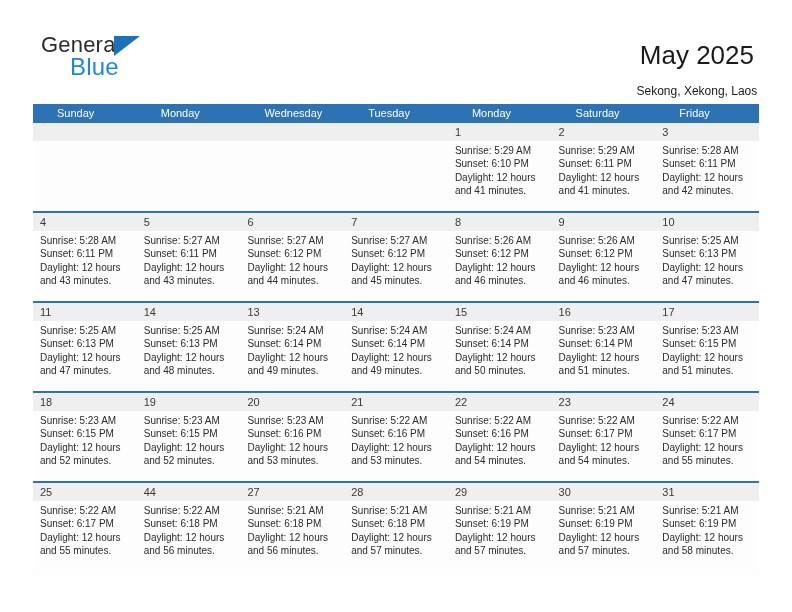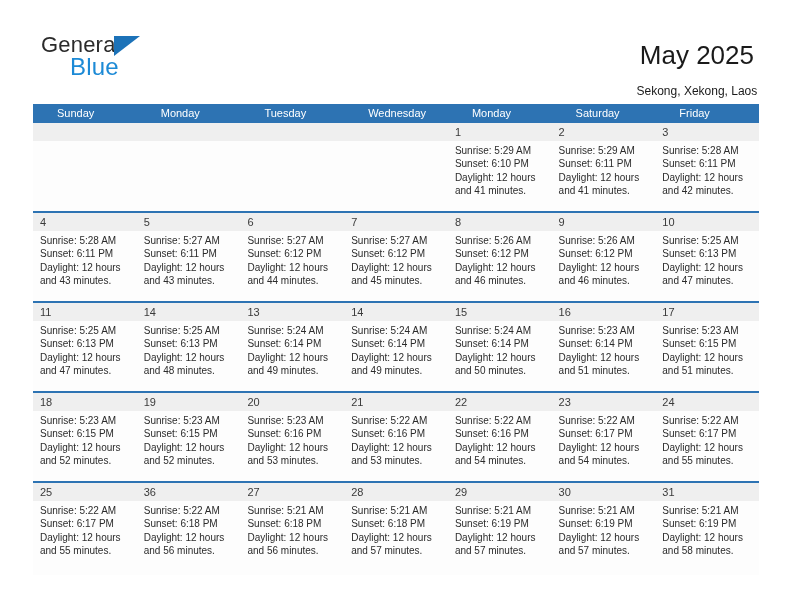--- a/index.html
+++ b/index.html
@@ -177,22 +177,22 @@
       <div class="cal-subtitle">Sekong, Xekong, Laos</div>
     </div>
 
   </div>
 
   <div class="calendar">
 
     <div class="weekday-row">
       <div class="weekday-cell">Sunday</div>
       <div class="weekday-cell">Monday</div>
+      <div class="weekday-cell">Wednesday</div>
       <div class="weekday-cell">Tuesday</div>
-      <div class="weekday-cell">Wednesday</div>
       <div class="weekday-cell">Monday</div>
       <div class="weekday-cell">Saturday</div>
       <div class="weekday-cell">Friday</div>
     </div>
 
     <div class="week-row">
       <div class="day-cell empty">
         <div class="day-number-band"></div>
         <div class="day-info">
           <div></div>
@@ -459,21 +459,21 @@
       <div class="day-cell">
         <div class="day-number-band">25</div>
         <div class="day-info">
           <div>Sunrise: 5:22 AM</div>
           <div>Sunset: 6:17 PM</div>
           <div>Daylight: 12 hours</div>
           <div>and 55 minutes.</div>
         </div>
       </div>
       <div class="day-cell">
-        <div class="day-number-band">36</div>
+        <div class="day-number-band">44</div>
         <div class="day-info">
           <div>Sunrise: 5:22 AM</div>
           <div>Sunset: 6:18 PM</div>
           <div>Daylight: 12 hours</div>
           <div>and 56 minutes.</div>
         </div>
       </div>
       <div class="day-cell">
         <div class="day-number-band">27</div>
         <div class="day-info">

